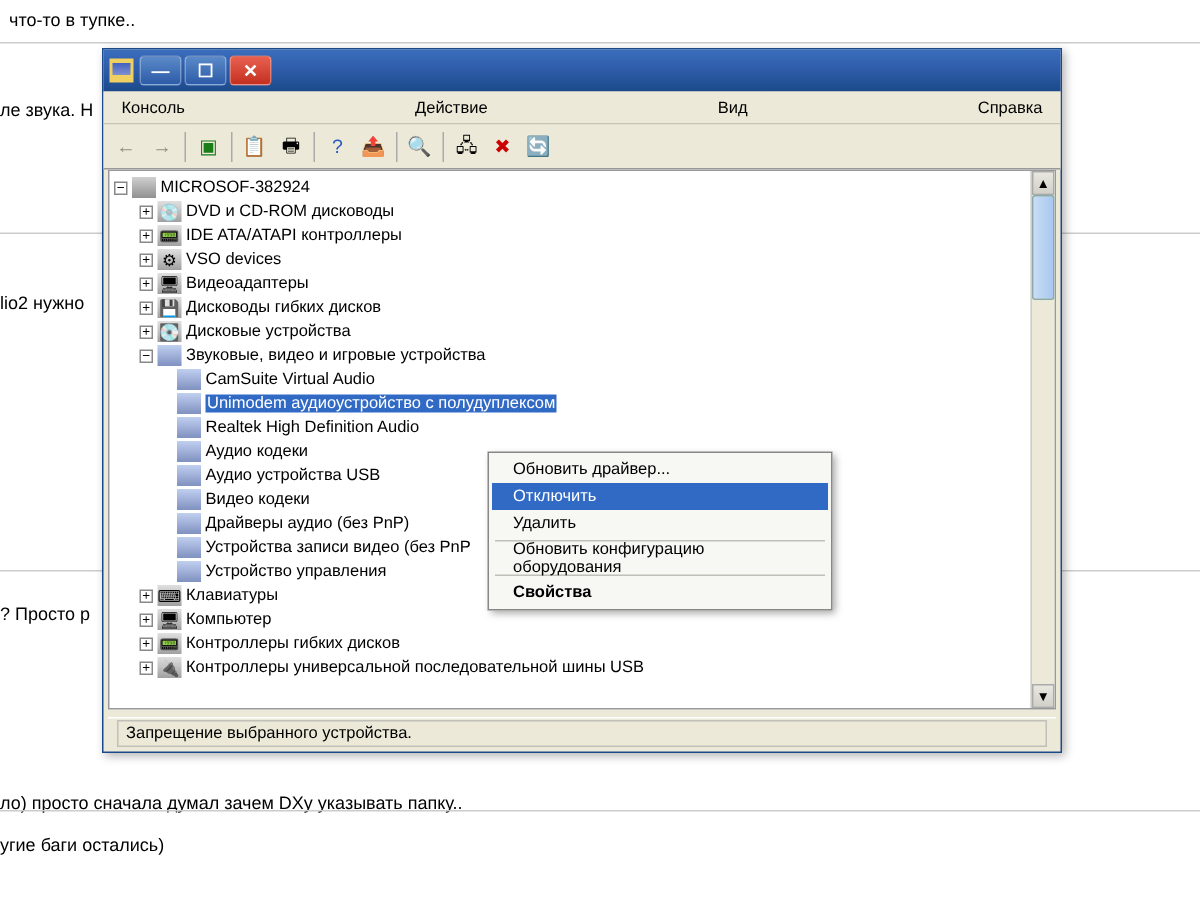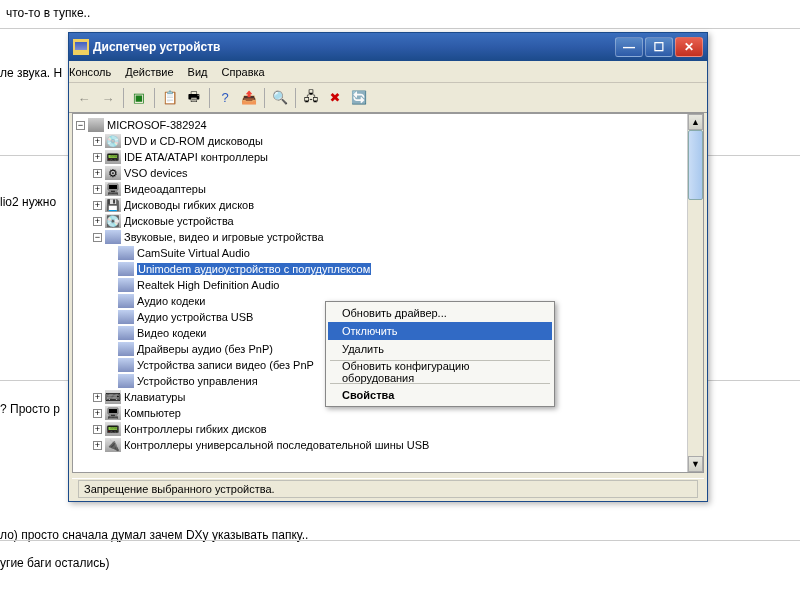--- a/index.html
+++ b/index.html
@@ -8,21 +8,21 @@
 .bg-divider { position: absolute; left: 0; right: 0; height: 1px; background: #ccc; }
 .window { position: absolute; left: 68px; top: 32px; width: 640px; height: 470px; border: 1px solid #1b4a8a; background: #ece9d8; box-shadow: 2px 2px 6px rgba(0,0,0,0.3); }
 .titlebar { height: 28px; background: linear-gradient(to bottom, #3a6ebd 0%, #2d5ba8 50%, #1b4a8a 100%); display: flex; align-items: center; padding: 0 4px; color: #fff; font-weight: bold; font-size: 12px; }
 .titlebar-icon { width: 16px; height: 16px; margin-right: 4px; background: #f0d060; position: relative; }
 .titlebar-icon::after { content: ""; position: absolute; inset: 3px 2px 5px 2px; background: linear-gradient(#4060c0, #8090d0); }
 .titlebar-title { flex: 1; }
 .win-buttons { display: flex; gap: 2px; }
 .win-btn { width: 28px; height: 20px; border-radius: 3px; display: flex; align-items: center; justify-content: center; font-size: 12px; font-weight: bold; color: #fff; border: 1px solid rgba(255,255,255,0.3); }
 .win-btn.min, .win-btn.max { background: linear-gradient(#5a8ac8, #2d5ba8); }
 .win-btn.close { background: linear-gradient(#e86050, #c43020); }
-.menubar { height: 22px; background: #ece9d8; display: flex; align-items: center; padding: 0 0; gap: 14px; border-bottom: 1px solid #c8c4b8; }
+.menubar { height: 22px; background: #ece9d8; display: flex; align-items: center; padding: 0 12px; gap: 14px; border-bottom: 1px solid #c8c4b8; justify-content: space-between; }
 .menu-item { font-size: 11px; color: #000; }
 .toolbar { height: 30px; background: #ece9d8; display: flex; align-items: center; padding: 0 4px; gap: 2px; border-bottom: 1px solid #999; }
 .tbtn { width: 22px; height: 22px; display: flex; align-items: center; justify-content: center; font-size: 13px; border: 1px solid transparent; border-radius: 2px; }
 .tbtn.disabled { opacity: 0.4; }
 .tsep { width: 1px; height: 20px; background: #aaa; margin: 0 2px; }
 .content { position: absolute; top: 80px; left: 3px; right: 3px; bottom: 28px; background: #fff; border: 1px solid #999; overflow: hidden; }
 .tree { padding: 3px 3px; font-size: 11px; color: #000; overflow-y: auto; height: 100%; }
 .scrollbar { position: absolute; right: 0; top: 0; bottom: 0; width: 16px; background: #ece9d8; border-left: 1px solid #ccc; }
 .scroll-arrow { height: 16px; background: linear-gradient(#e8e8e0, #d0d0c8); border: 1px solid #aaa; display: flex; align-items: center; justify-content: center; font-size: 9px; }
 .scroll-thumb { position: absolute; top: 16px; left: 0; right: 0; height: 70px; background: linear-gradient(to right, #c9ddf6, #a8c8ee); border: 1px solid #8aa; border-radius: 2px; }
@@ -52,21 +52,20 @@
 <div class="bg-text" style="left:0; top:195px;">lio2 нужно</div>
 <div class="bg-divider" style="top:380px;"></div>
 <div class="bg-text" style="left:0; top:402px;">? Просто р</div>
 <div class="bg-text" style="left:0; top:528px;">ло) просто сначала думал зачем DXy указывать папку..</div>
 <div class="bg-divider" style="top:540px;"></div>
 <div class="bg-text" style="left:0; top:556px;">угие баги остались)</div>
 
 <div class="window">
   <div class="titlebar">
     <div class="titlebar-icon"></div>
-    <div class="titlebar-title">Диспетчер устройств</div>
     <div class="win-buttons">
       <div class="win-btn min">—</div>
       <div class="win-btn max">☐</div>
       <div class="win-btn close">✕</div>
     </div>
   </div>
 
   <div class="menubar">
     <div class="menu-item">Консоль</div>
     <div class="menu-item">Действие</div>

